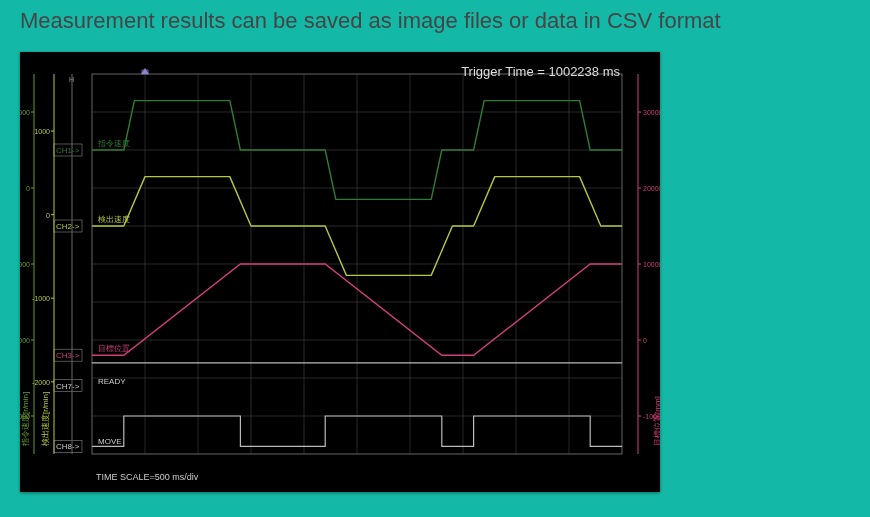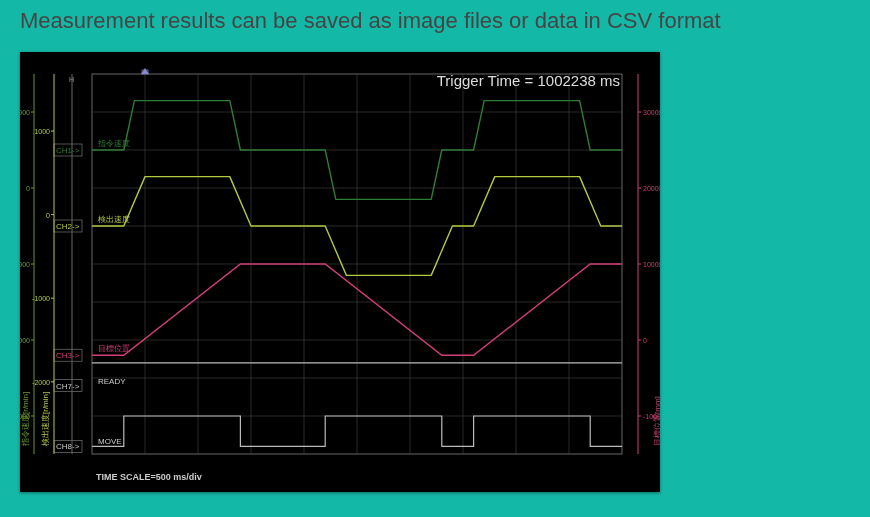--- a/index.html
+++ b/index.html
@@ -34,36 +34,35 @@
   }
   .scope-svg { display: block; }
   
   .footer-line {
     position: absolute;
     left: 76px;
     bottom: 10px;
     color: #ccc;
     font-size: 9px;
     white-space: pre;
-    font-weight: bold;
   }
   .footer-line2 {
     position: absolute;
     left: 76px;
     bottom: 22px;
     color: #ccc;
     font-size: 9px;
     white-space: pre;
   }
   .trigger-time {
     position: absolute;
     right: 40px;
-    top: 20px;
+    top: 12px;
     color: #ddd;
-    font-size: 15px;
+    font-size: 13px;
   }
 </style>
 </head>
 <body>
 <div class="page">
 
 <div class="title">Measurement results can be saved as image files or data in CSV format</div>
 
 <div class="scope-frame">
   <div class="trigger-time">Trigger Time = 1002238 ms</div>

